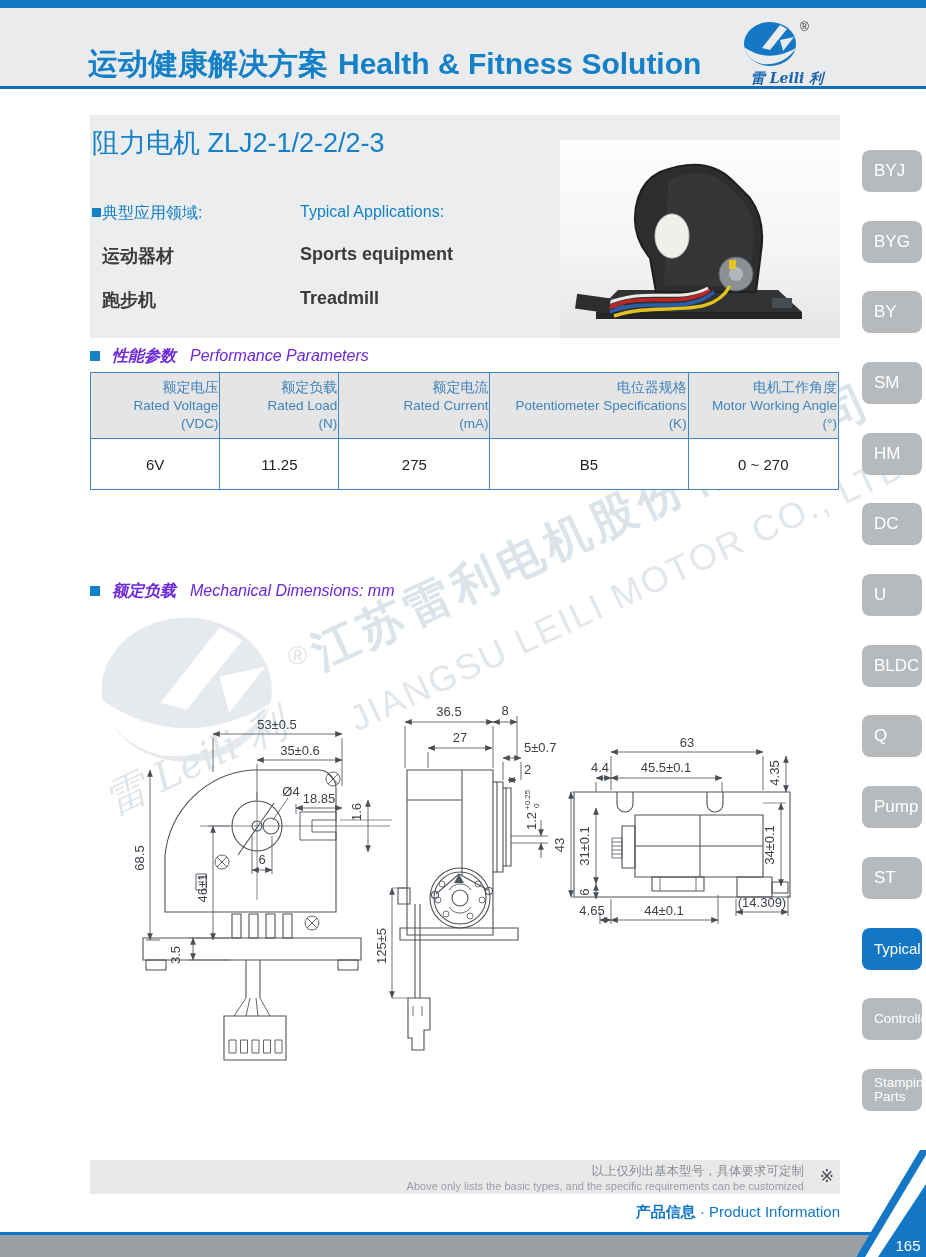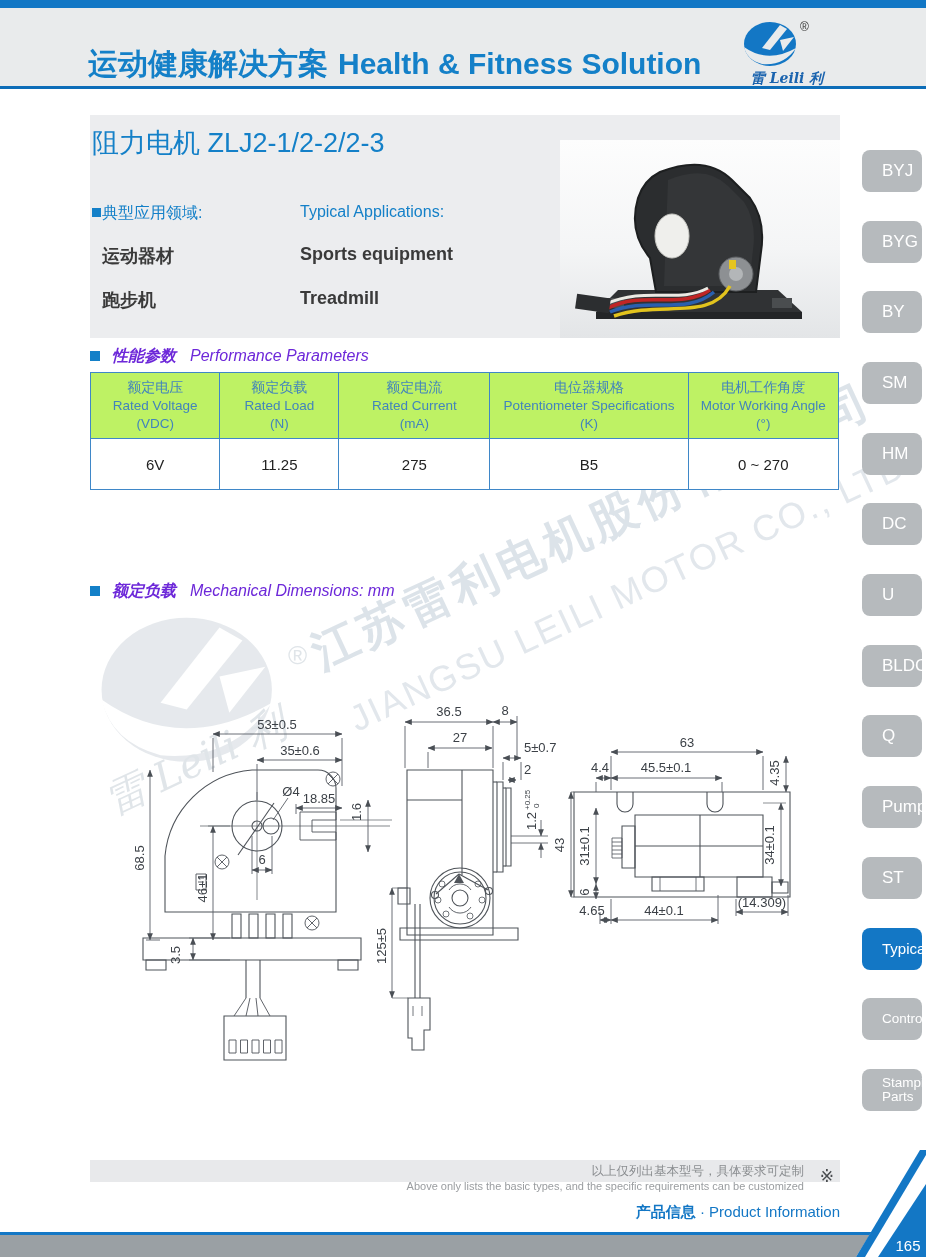--- a/index.html
+++ b/index.html
@@ -26,50 +26,50 @@
   .apps-grid .item{color:#3a3a3a;font-size:18px;font-weight:bold;}
   .photo{position:absolute;right:0;top:25px;width:280px;height:198px;
          background:linear-gradient(180deg,#fdfdfd 0%,#f4f5f6 55%,#e3e5e7 100%);}
   
   .sec-head{position:absolute;font-size:16px;color:#6d28d9;white-space:nowrap;font-style:italic;}
   .sec-head .sq{display:inline-block;width:10px;height:10px;background:#1480c8;margin-right:12px;}
   .sec-head .zh{font-weight:bold;margin-right:14px;}
   
   .ptable{position:absolute;left:90px;top:372px;width:749px;border-collapse:collapse;table-layout:fixed;}
   .ptable th,.ptable td{border:1.6px solid #3f87c8;text-align:center;vertical-align:middle;}
-  .ptable th{background:#bef264;color:#4284bc;font-weight:normal;font-size:13.5px;line-height:1.35;height:63px;}
+  .ptable th{background:#e5e5e5;color:#4284bc;font-weight:normal;font-size:13.5px;line-height:1.35;height:63px;text-align:right;}
   .ptable th .l1{font-size:14px;}
   .ptable td{background:#ffffff;color:#222;font-size:15px;height:48px;}
   
   .wm{position:absolute;left:0;top:0;width:926px;height:1257px;pointer-events:none;}
   .wm-zh{position:absolute;left:315px;top:625px;transform:rotate(-25deg);transform-origin:left center;
          font-size:46px;font-weight:bold;letter-spacing:5px;color:#dce3e9;white-space:nowrap;}
   .wm-en{position:absolute;left:352px;top:700px;transform:rotate(-25deg);transform-origin:left center;
          font-size:36px;letter-spacing:2px;color:#e2e7ec;white-space:nowrap;}
   .wm-script{position:absolute;left:108px;top:775px;transform:rotate(-25deg);transform-origin:left center;
          font-family:"DejaVu Serif","Liberation Serif",serif;font-style:italic;font-size:40px;color:#e0e5e9;white-space:nowrap;}
   .wm-reg{position:absolute;left:288px;top:640px;font-size:26px;color:#e0e5e9;}
   .wm-logo{position:absolute;left:95px;top:608px;opacity:.85;}
   
   .drawings{position:absolute;left:90px;top:598px;width:750px;height:552px;}
   .dwg line,.dwg path,.dwg rect,.dwg circle,.dwg polyline{vector-effect:non-scaling-stroke;}
   text.dim{font-family:"Liberation Sans",sans-serif;font-size:13px;fill:#3c4147;}
   text.dim.tol{font-size:8px;}
   
-  .noteband{position:absolute;left:90px;top:1160px;width:750px;height:22px;background:#e8e9eb;
+  .noteband{position:absolute;left:90px;top:1160px;width:750px;height:34px;background:#e8e9eb;
             text-align:right;box-sizing:border-box;padding:3px 36px 0 0;}
   .noteband .n1{font-size:12.5px;color:#8a8d90;}
   .noteband .n2{font-size:11px;color:#9a9da0;}
   .note-mark{position:absolute;right:6px;top:6px;font-size:17px;color:#4a4d50;}
   .prodinfo{position:absolute;left:90px;top:1203px;width:750px;text-align:right;font-size:15px;color:#1377c5;white-space:nowrap;}
   .prodinfo .zh{font-weight:bold;}
   .footer-svg{position:absolute;left:0;top:1150px;}
   
   .tab{position:absolute;left:862px;width:60px;height:42px;border-radius:8px;background:#b6babd;
-       color:#fff;display:flex;align-items:center;box-sizing:border-box;padding-left:20px;
+       color:#fff;display:flex;align-items:center;box-sizing:border-box;padding-left:12px;
        font-size:17px;line-height:1.05;cursor:pointer;}
   .tab.active{background:#1377c5;font-size:15px;}
   .tab.small{font-size:13.5px;}
 </style>
 </head>
 <body>
 
 <div class="page">
 
   <div class="topbar"></div>

